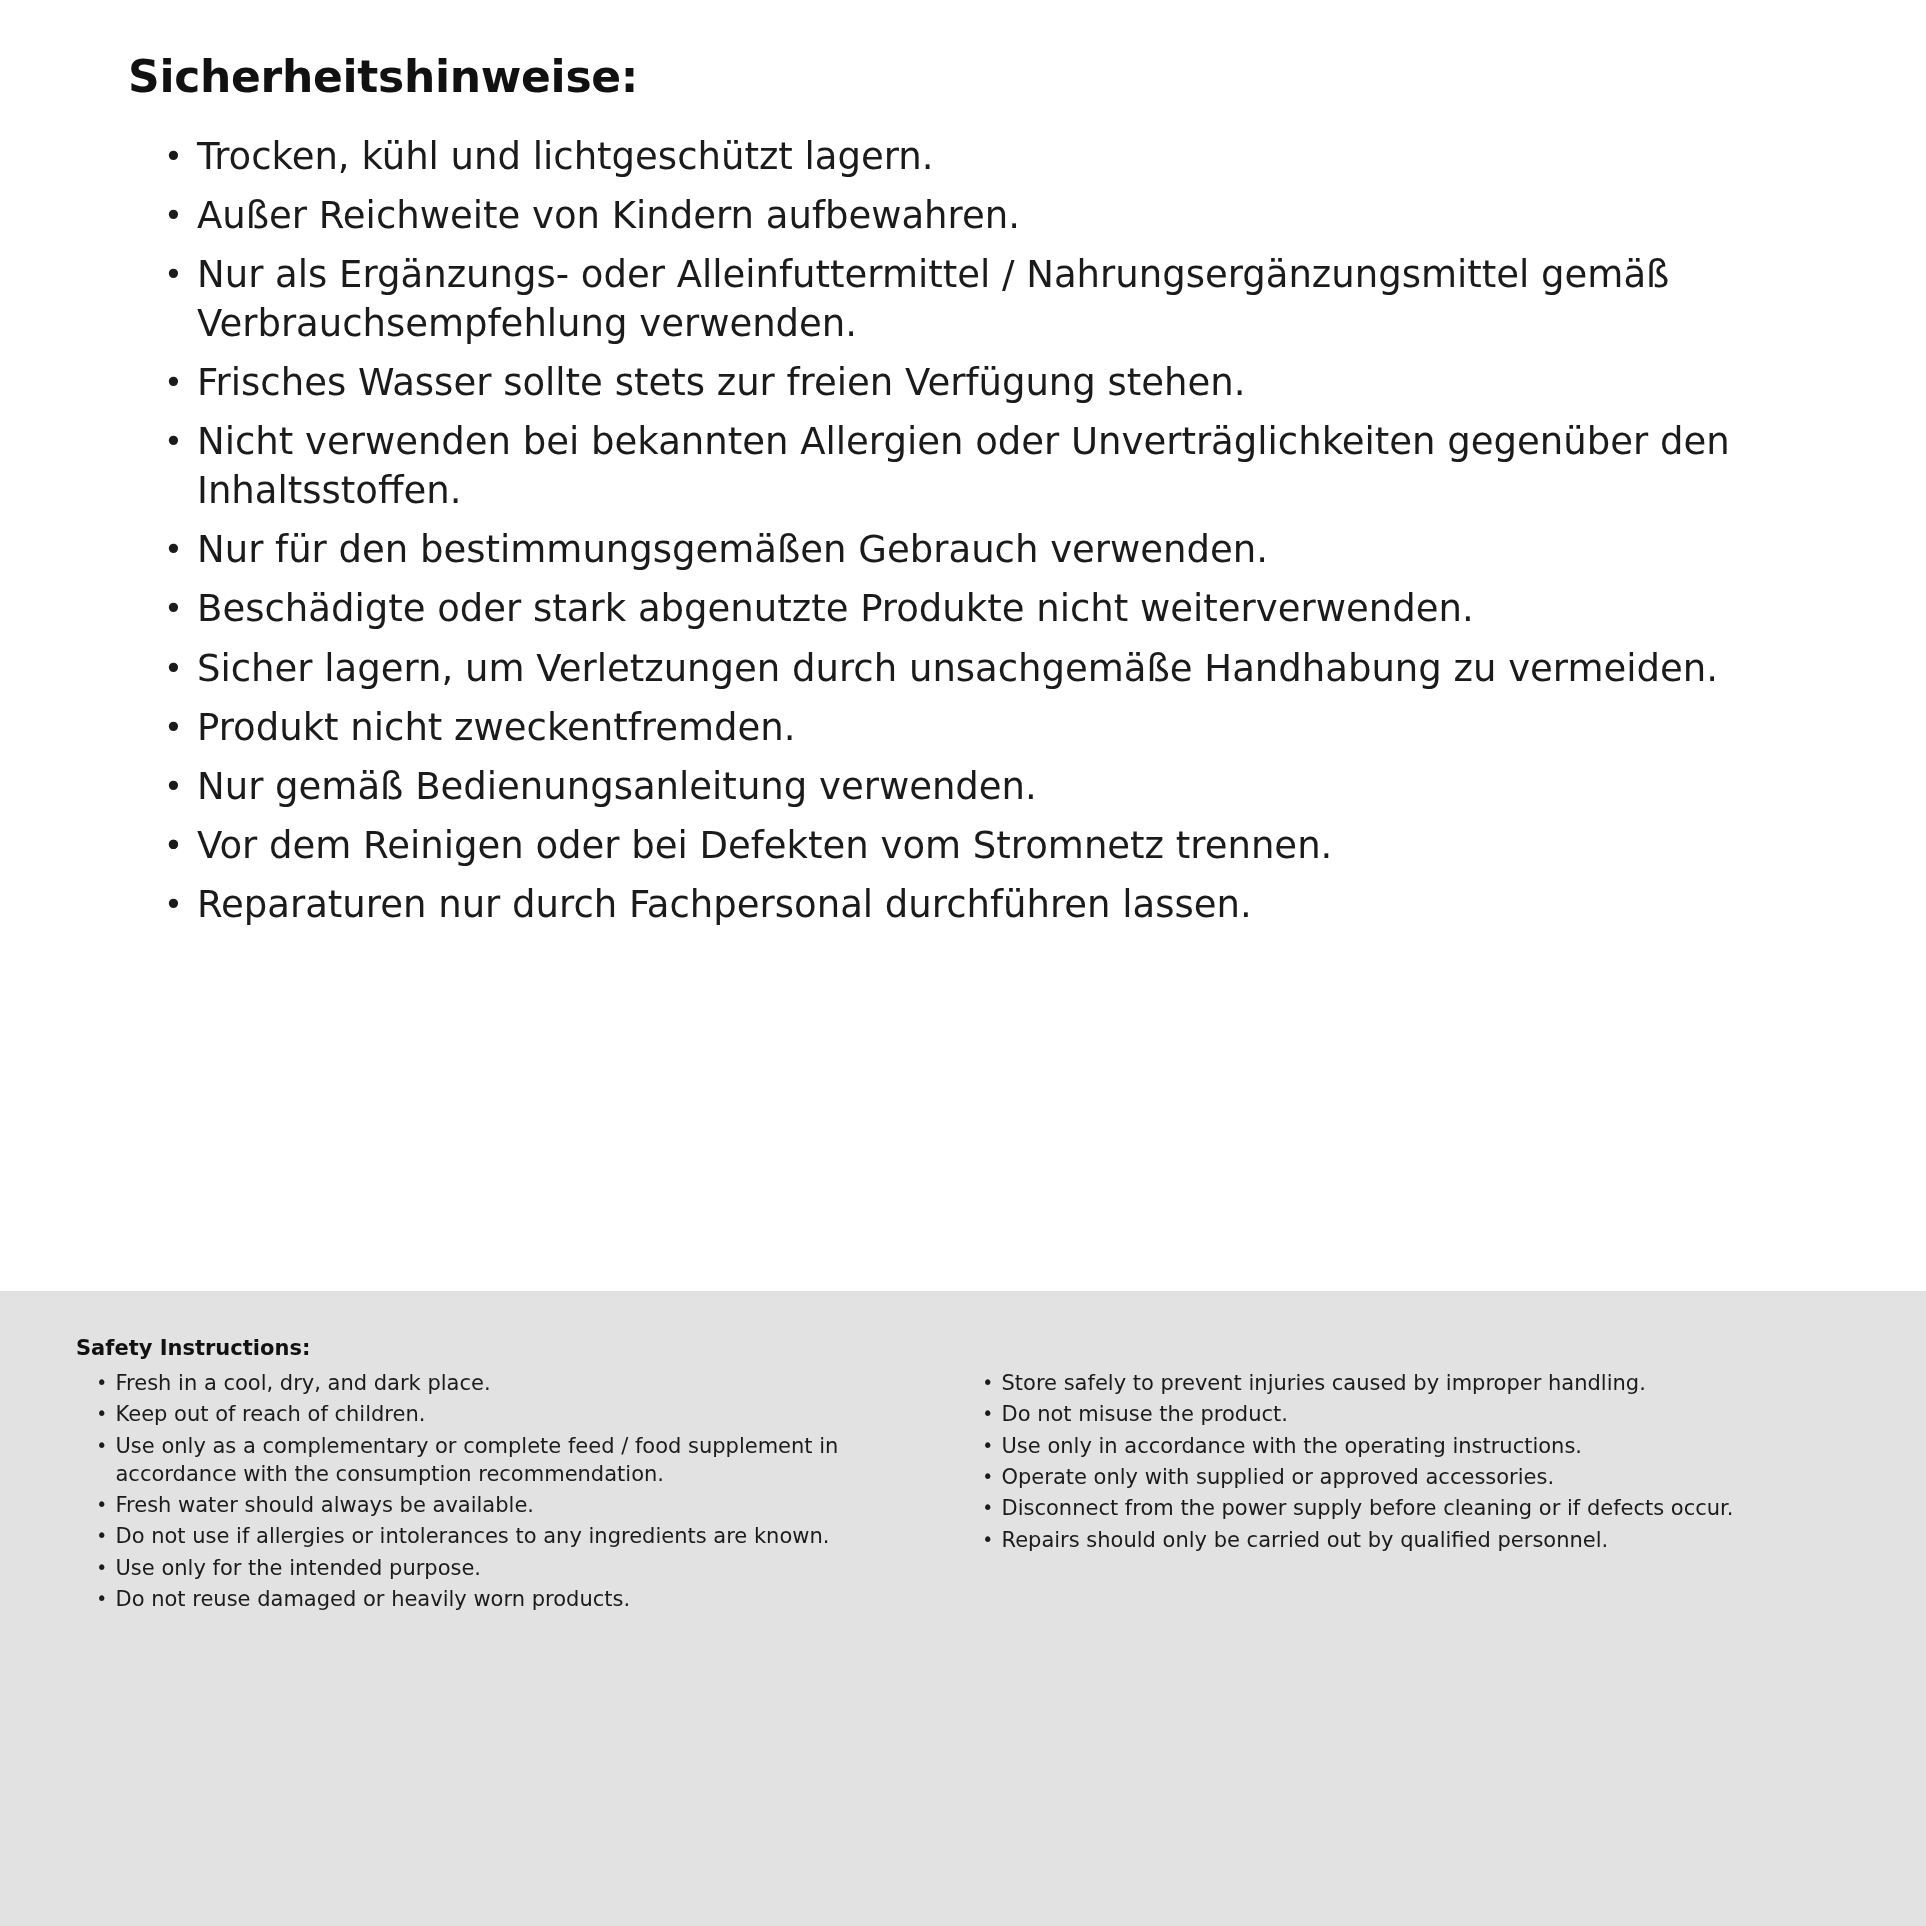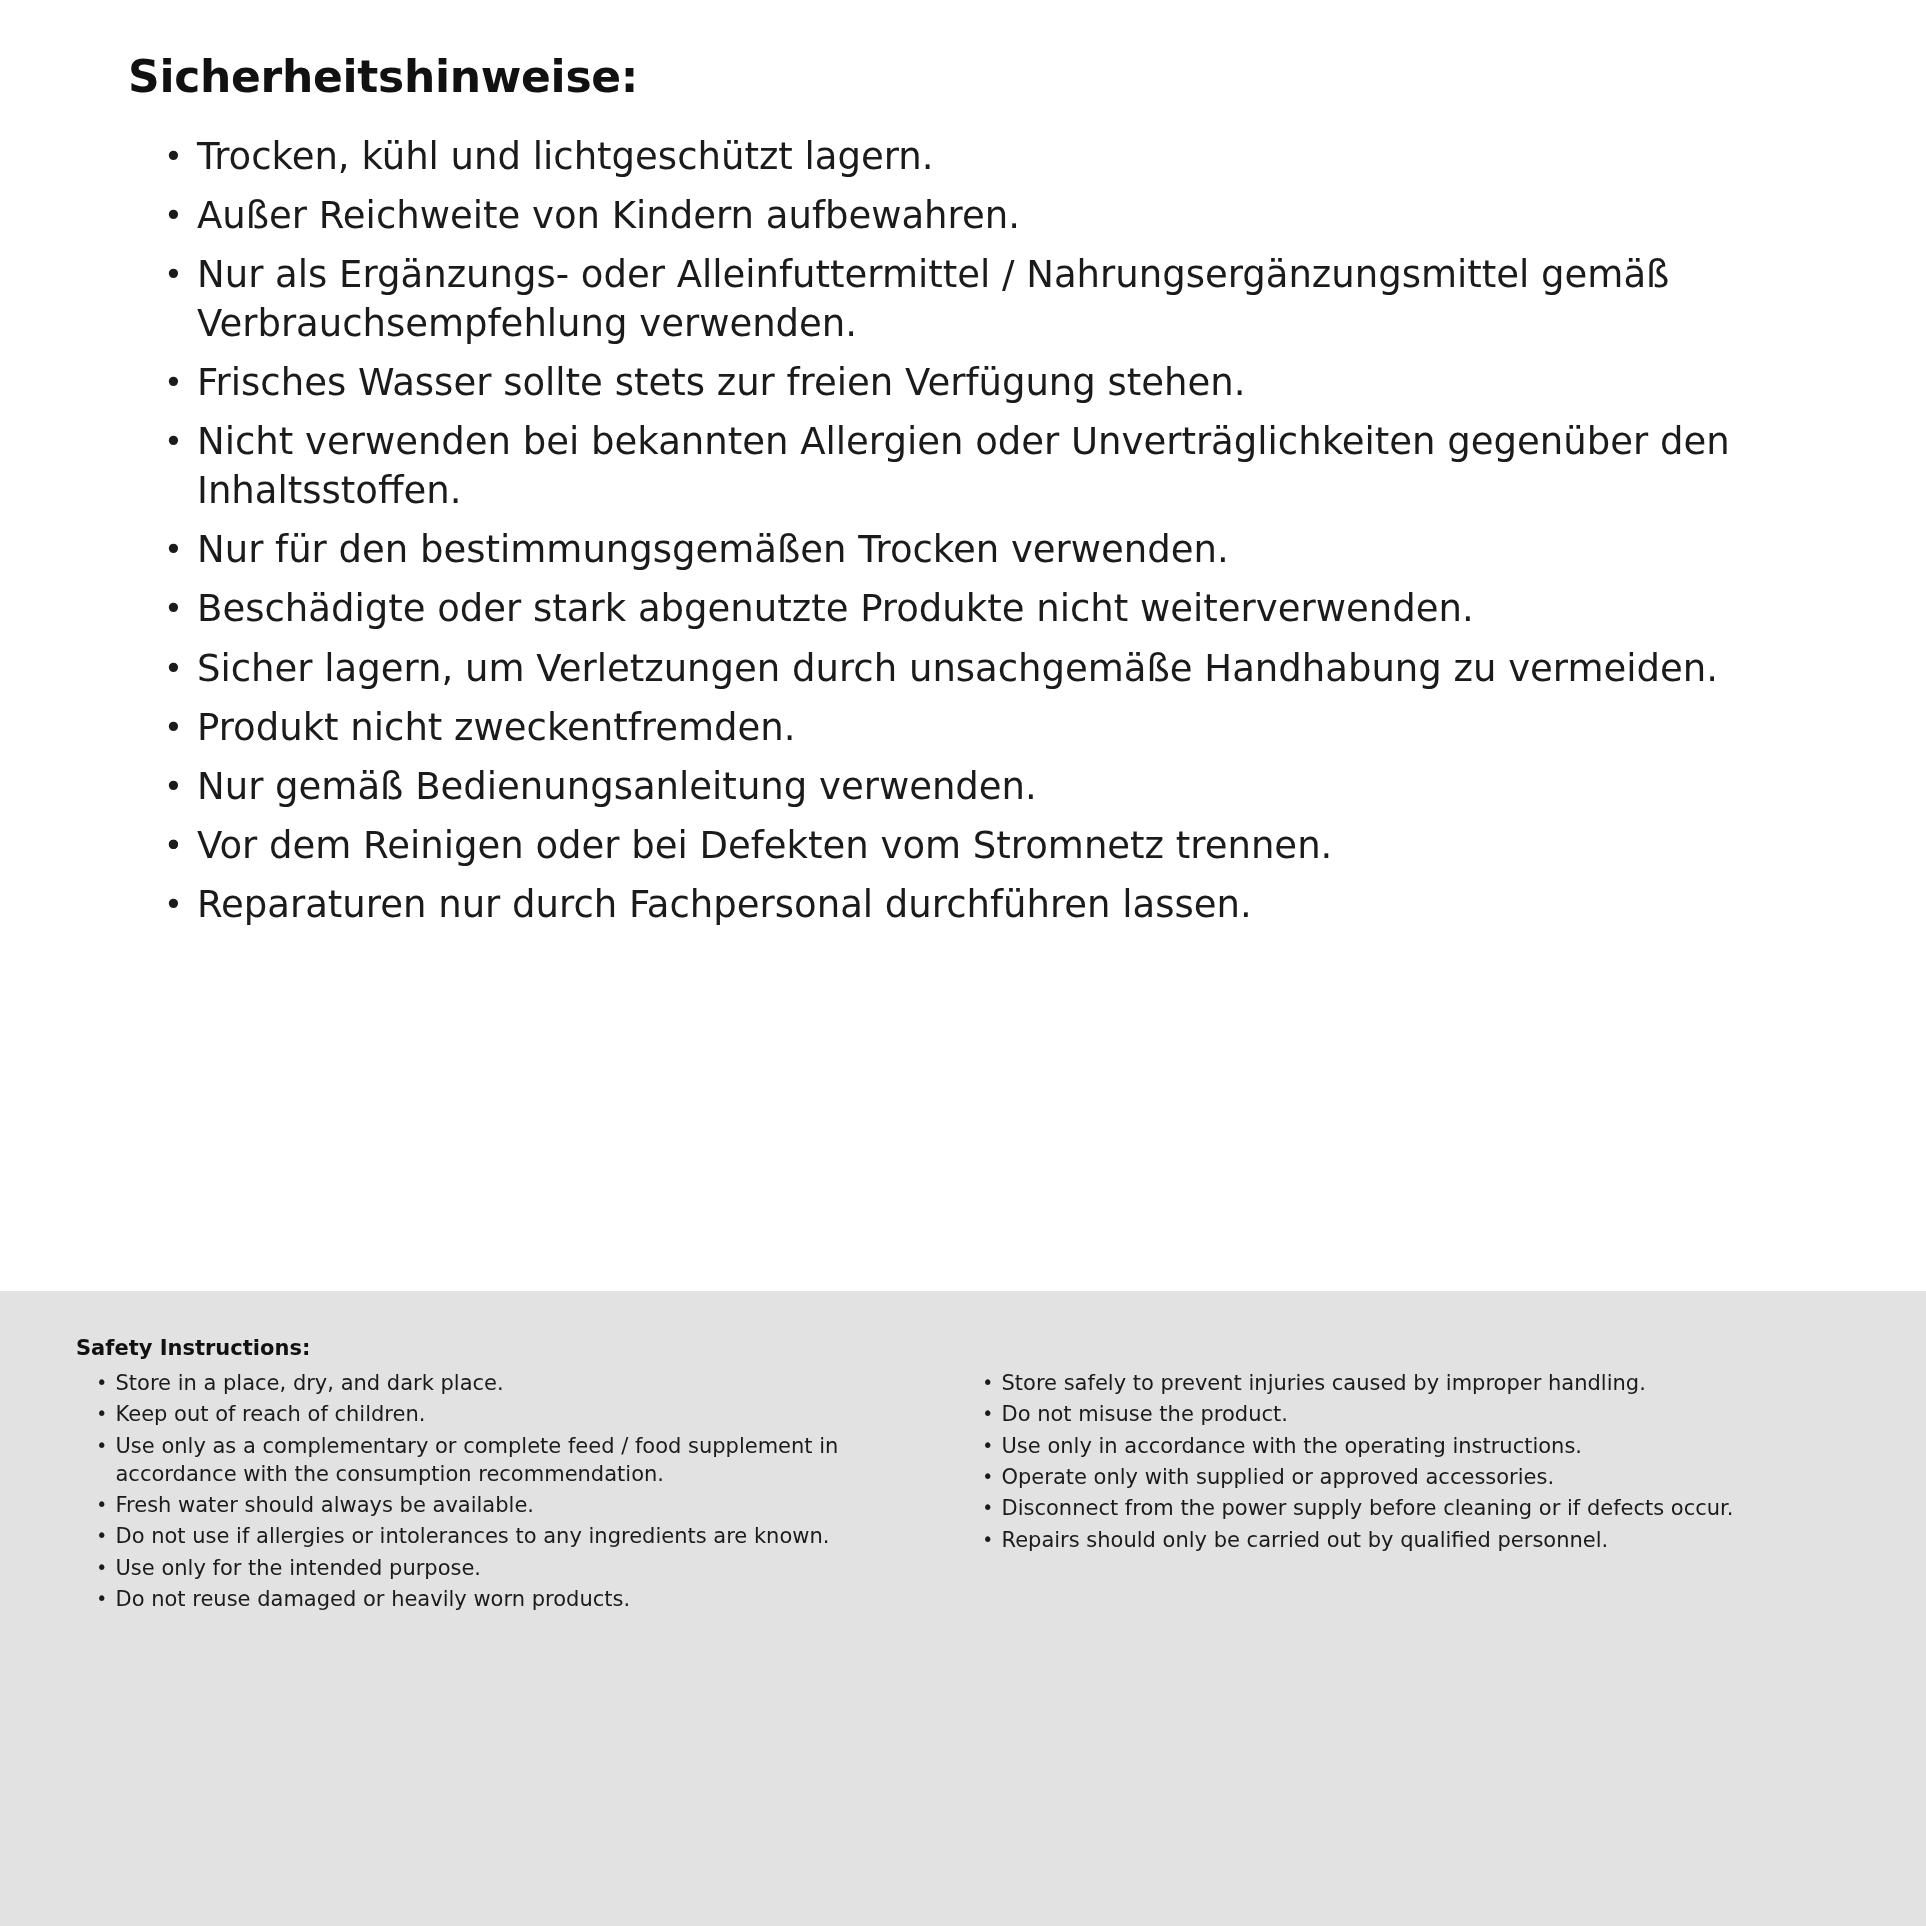--- a/index.html
+++ b/index.html
@@ -109,38 +109,38 @@
 <div class="page">
 
   <div class="de-section">
     <h1 class="de-title">Sicherheitshinweise:</h1>
     <ul class="de-list">
       <li><span class="bullet">•</span><span>Trocken, kühl und lichtgeschützt lagern.</span></li>
       <li><span class="bullet">•</span><span>Außer Reichweite von Kindern aufbewahren.</span></li>
       <li><span class="bullet">•</span><span>Nur als Ergänzungs- oder Alleinfuttermittel / Nahrungsergänzungsmittel gemäß Verbrauchsempfehlung verwenden.</span></li>
       <li><span class="bullet">•</span><span>Frisches Wasser sollte stets zur freien Verfügung stehen.</span></li>
       <li><span class="bullet">•</span><span>Nicht verwenden bei bekannten Allergien oder Unverträglichkeiten gegenüber den Inhaltsstoffen.</span></li>
-      <li><span class="bullet">•</span><span>Nur für den bestimmungsgemäßen Trocken verwenden.</span></li>
+      <li><span class="bullet">•</span><span>Nur für den bestimmungsgemäßen Gebrauch verwenden.</span></li>
       <li><span class="bullet">•</span><span>Beschädigte oder stark abgenutzte Produkte nicht weiterverwenden.</span></li>
       <li><span class="bullet">•</span><span>Sicher lagern, um Verletzungen durch unsachgemäße Handhabung zu vermeiden.</span></li>
       <li><span class="bullet">•</span><span>Produkt nicht zweckentfremden.</span></li>
       <li><span class="bullet">•</span><span>Nur gemäß Bedienungsanleitung verwenden.</span></li>
       <li><span class="bullet">•</span></li>
       <li><span class="bullet">•</span><span>Vor dem Reinigen oder bei Defekten vom Stromnetz trennen.</span></li>
       <li><span class="bullet">•</span><span>Reparaturen nur durch Fachpersonal durchführen lassen.</span></li>
     </ul>
   </div>
 
   <div class="en-section">
     <div class="en-columns">
 
       <div class="en-col left">
         <h2 class="en-title">Safety Instructions:</h2>
         <ul class="en-list">
-          <li><span class="bullet">•</span><span>Store in a place, dry, and dark place.</span></li>
+          <li><span class="bullet">•</span><span>Fresh in a cool, dry, and dark place.</span></li>
           <li><span class="bullet">•</span><span>Keep out of reach of children.</span></li>
           <li><span class="bullet">•</span><span>Use only as a complementary or complete feed / food supplement in accordance with the consumption recommendation.</span></li>
           <li><span class="bullet">•</span><span>Fresh water should always be available.</span></li>
           <li><span class="bullet">•</span><span>Do not use if allergies or intolerances to any ingredients are known.</span></li>
           <li><span class="bullet">•</span><span>Use only for the intended purpose.</span></li>
           <li><span class="bullet">•</span><span>Do not reuse damaged or heavily worn products.</span></li>
         </ul>
       </div>
 
       <div class="en-col right">

